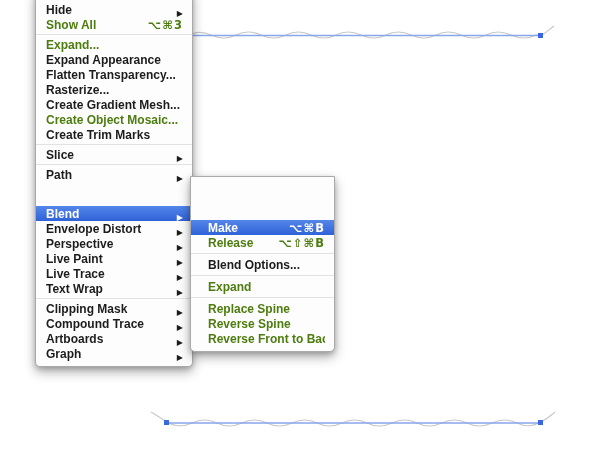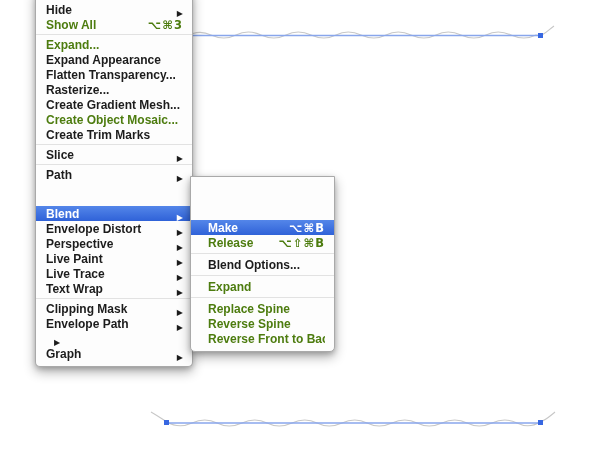--- a/index.html
+++ b/index.html
@@ -109,24 +109,25 @@
     <div class="mi">
       <span class="lbl">Text Wrap</span>
       <span class="arrow">▶</span>
     </div>
     <div class="sep"></div>
     <div class="mi">
       <span class="lbl">Clipping Mask</span>
       <span class="arrow">▶</span>
     </div>
     <div class="mi">
-      <span class="lbl">Envelope Path</span>
+      <span class="lbl">Compound Trace</span>
       <span class="arrow">▶</span>
     </div>
     <div class="mi">
+      <span class="lbl">Artboards</span>
       <span class="arrow">▶</span>
     </div>
     <div class="mi">
       <span class="lbl">Graph</span>
       <span class="arrow">▶</span>
     </div>
   </div>
 
   <div id="sub-menu" class="menu">
     <div class="mi hl">

